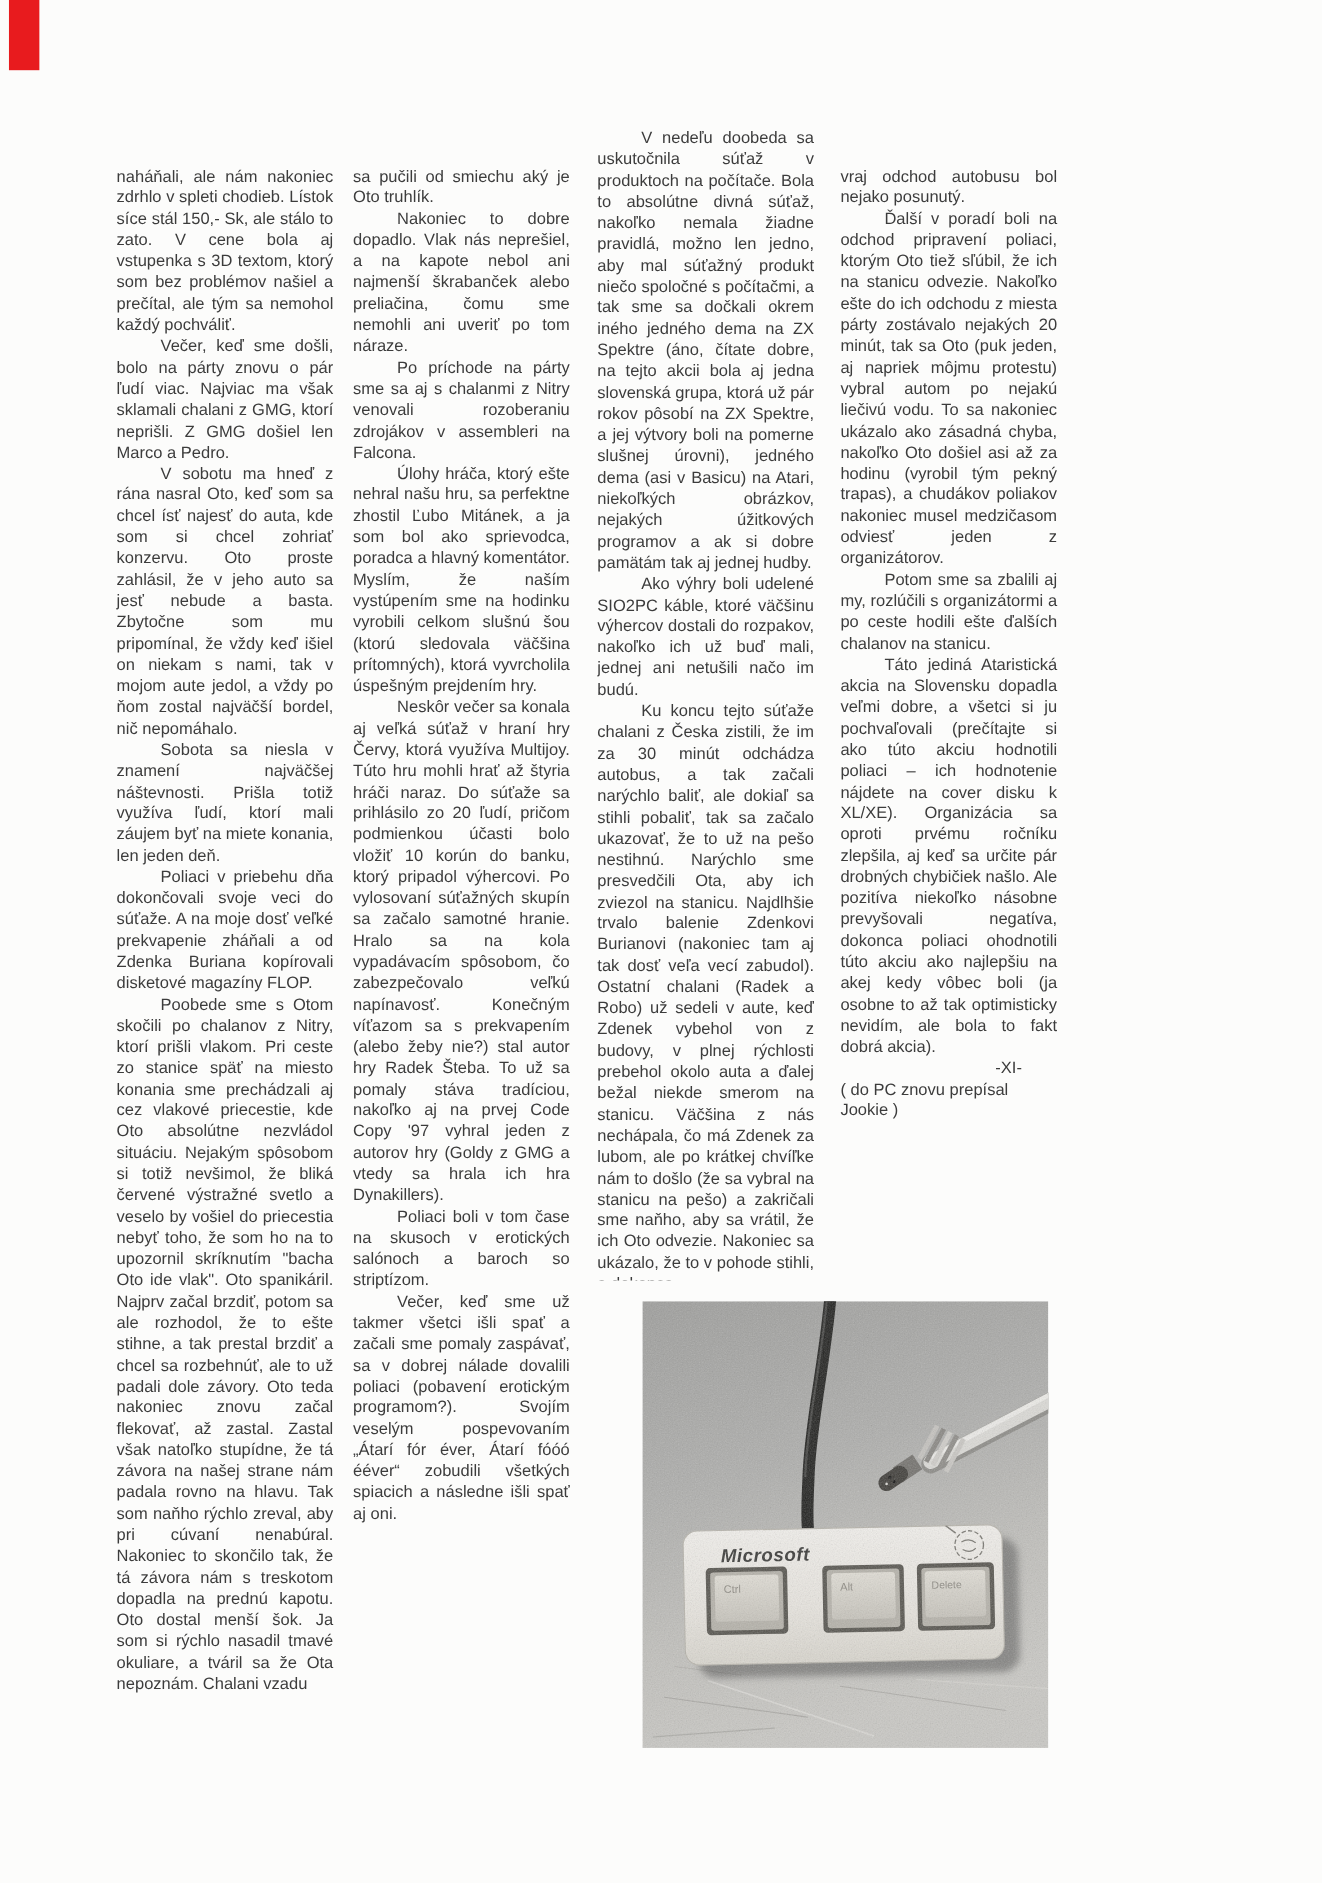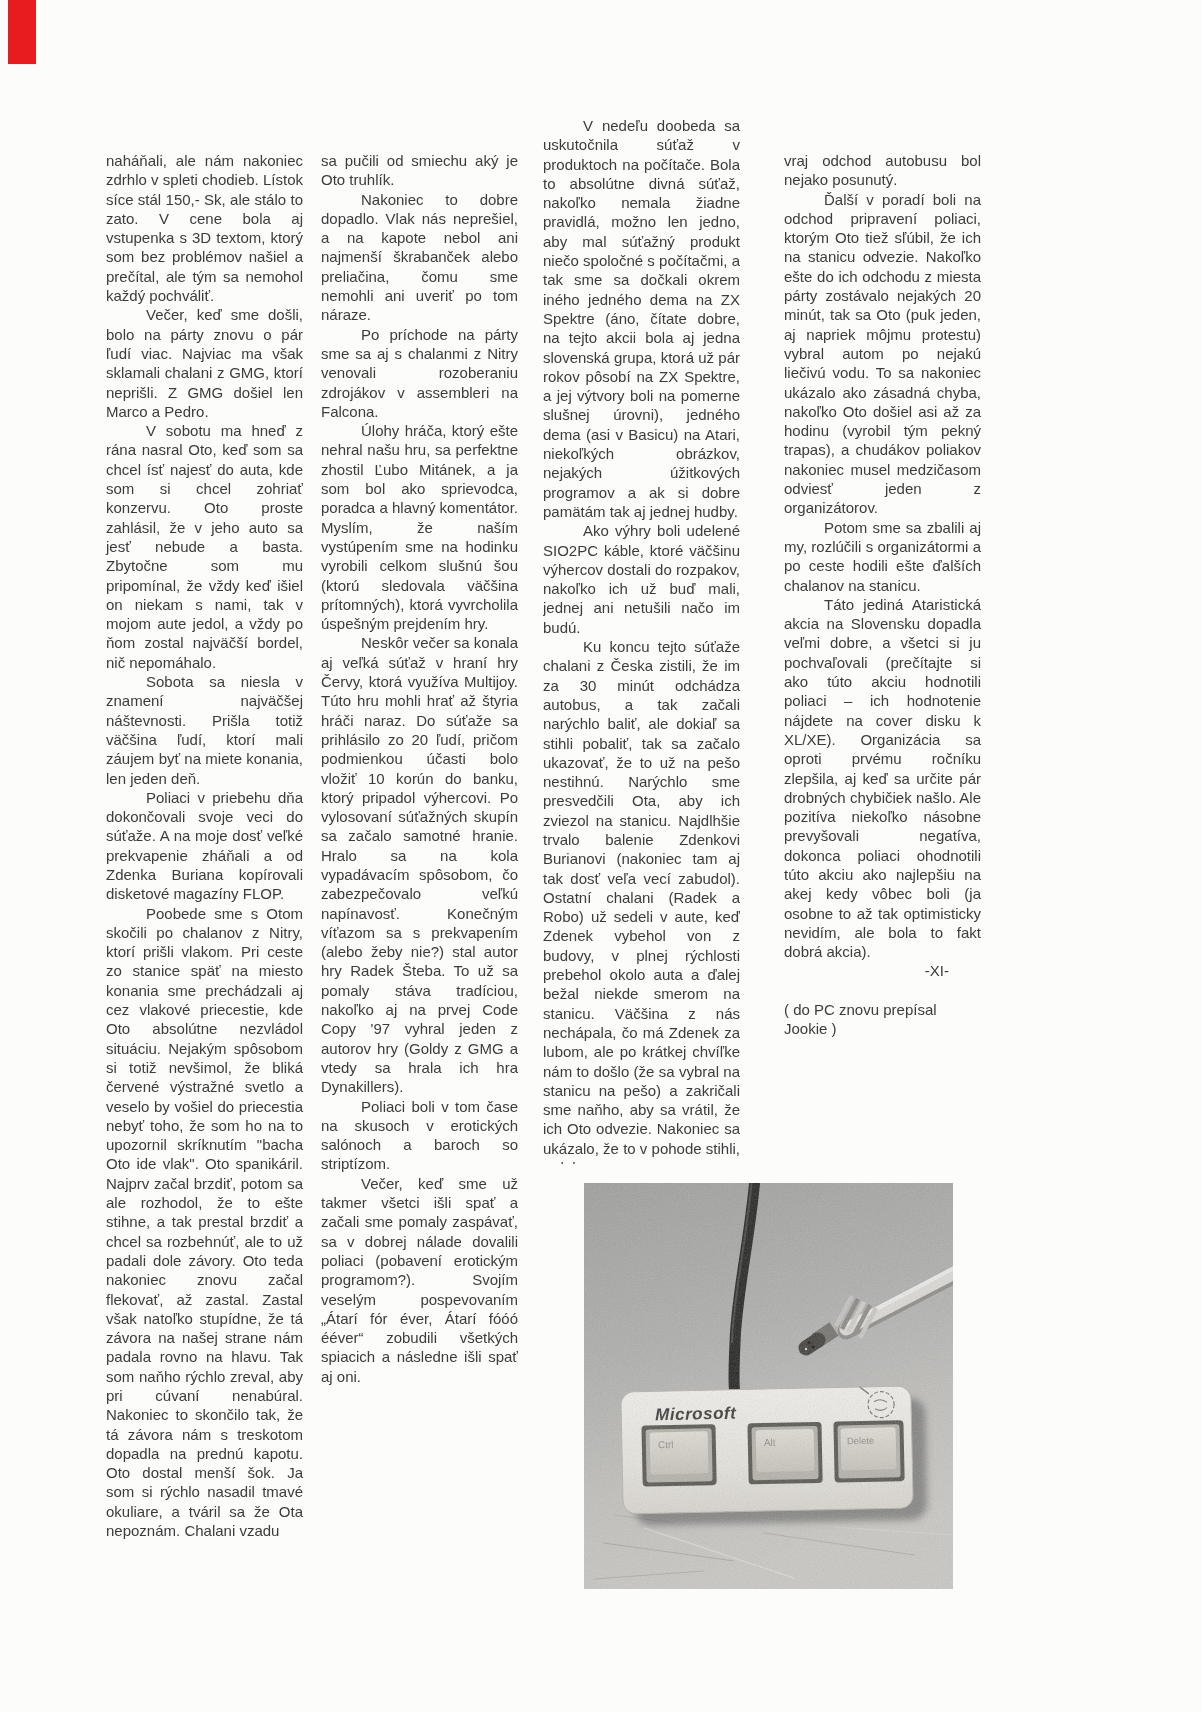--- a/index.html
+++ b/index.html
@@ -26,29 +26,29 @@
     top: 116px;
     width: 197px;
     font-size: 15px;
     line-height: 19.3px;
     text-align: justify;
     color: #3c3c3c;
   }
   .col1 { left: 106px; }
   .col2 { left: 321px; }
   .col3 { left: 543px; max-height: 1048px; overflow: hidden; }
-  .col4 { left: 784px; }
+  .col4 { left: 764px; }
   .para {
     margin: 0;
     text-align: justify;
   }
   .para.ind  { text-indent: 40px; }
   .para.cont { text-indent: 0; margin-top: 35px; }
   .para.sig  { text-align: right; padding-right: 32px; text-indent: 0; }
-  .para.note { text-indent: 0; margin-top: 19px; text-align: left; }
+  .para.note { text-indent: 0; text-align: left; }
   .photo {
     position: absolute;
     left: 584px;
     top: 1183px;
     width: 369px;
     height: 406px;
     margin: 0;
   }
   .photo svg { display: block; }
   svg text { font-family: "Liberation Sans", sans-serif; }
@@ -58,21 +58,21 @@
 
 <svg class="red-stripe" width="28" height="64" aria-hidden="true">
   <rect width="28" height="64" fill="#e81b1e"></rect>
 </svg>
 
 <main>
   <div class="column col1">
       <p class="para cont">naháňali, ale nám nakoniec zdrhlo v spleti chodieb. Lístok síce stál 150,- Sk, ale stálo to zato. V cene bola aj vstupenka s 3D textom, ktorý som bez problémov našiel a prečítal, ale tým sa nemohol každý pochváliť.</p>
       <p class="para ind">Večer, keď sme došli, bolo na párty znovu o pár ľudí viac. Najviac ma však sklamali chalani z GMG, ktorí neprišli. Z GMG došiel len Marco a Pedro.</p>
       <p class="para ind">V sobotu ma hneď z rána nasral Oto, keď som sa chcel ísť najesť do auta, kde som si chcel zohriať konzervu. Oto proste zahlásil, že v jeho auto sa jesť nebude a basta. Zbytočne som mu pripomínal, že vždy keď išiel on niekam s nami, tak v mojom aute jedol, a vždy po ňom zostal najväčší bordel, nič nepomáhalo.</p>
-      <p class="para ind">Sobota sa niesla v znamení najväčšej náštevnosti. Prišla totiž väčšina ľudí, ktorí mali záujem byť na miete konania, len jeden deň.</p>
+      <p class="para ind">Sobota sa niesla v znamení najväčšej náštevnosti. Prišla totiž využíva ľudí, ktorí mali záujem byť na miete konania, len jeden deň.</p>
       <p class="para ind">Poliaci v priebehu dňa dokončovali svoje veci do súťaže. A na moje dosť veľké prekvapenie zháňali a od Zdenka Buriana kopírovali disketové magazíny FLOP.</p>
       <p class="para ind">Poobede sme s Otom skočili po chalanov z Nitry, ktorí prišli vlakom. Pri ceste zo stanice späť na miesto konania sme prechádzali aj cez vlakové priecestie, kde Oto absolútne nezvládol situáciu. Nejakým spôsobom si totiž nevšimol, že bliká červené výstražné svetlo a veselo by vošiel do priecestia nebyť toho, že som ho na to upozornil skríknutím "bacha Oto ide vlak". Oto spanikáril. Najprv začal brzdiť, potom sa ale rozhodol, že to ešte stihne, a tak prestal brzdiť a chcel sa rozbehnúť, ale to už padali dole závory. Oto teda nakoniec znovu začal flekovať, až zastal. Zastal však natoľko stupídne, že tá závora na našej strane nám padala rovno na hlavu. Tak som naňho rýchlo zreval, aby pri cúvaní nenabúral. Nakoniec to skončilo tak, že tá závora nám s treskotom dopadla na prednú kapotu. Oto dostal menší šok. Ja som si rýchlo nasadil tmavé okuliare, a tváril sa že Ota nepoznám. Chalani vzadu</p>
     </div>
   <div class="column col2">
       <p class="para cont">sa pučili od smiechu aký je Oto truhlík.</p>
       <p class="para ind">Nakoniec to dobre dopadlo. Vlak nás neprešiel, a na kapote nebol ani najmenší škrabanček alebo preliačina, čomu sme nemohli ani uveriť po tom náraze.</p>
       <p class="para ind">Po príchode na párty sme sa aj s chalanmi z Nitry venovali rozoberaniu zdrojákov v assembleri na Falcona.</p>
       <p class="para ind">Úlohy hráča, ktorý ešte nehral našu hru, sa perfektne zhostil Ľubo Mitánek, a ja som bol ako sprievodca, poradca a hlavný komentátor. Myslím, že naším vystúpením sme na hodinku vyrobili celkom slušnú šou (ktorú sledovala väčšina prítomných), ktorá vyvrcholila úspešným prejdením hry.</p>
       <p class="para ind">Neskôr večer sa konala aj veľká súťaž v hraní hry Červy, ktorá využíva Multijoy. Túto hru mohli hrať až štyria hráči naraz. Do súťaže sa prihlásilo zo 20 ľudí, pričom podmienkou účasti bolo vložiť 10 korún do banku, ktorý pripadol výhercovi. Po vylosovaní súťažných skupín sa začalo samotné hranie. Hralo sa na kola vypadávacím spôsobom, čo zabezpečovalo veľkú napínavosť. Konečným víťazom sa s prekvapením (alebo žeby nie?) stal autor hry Radek Šteba. To už sa pomaly stáva tradíciou, nakoľko aj na prvej Code Copy '97 vyhral jeden z autorov hry (Goldy z GMG a vtedy sa hrala ich hra Dynakillers).</p>
       <p class="para ind">Poliaci boli v tom čase na skusoch v erotických salónoch a baroch so striptízom.</p>

